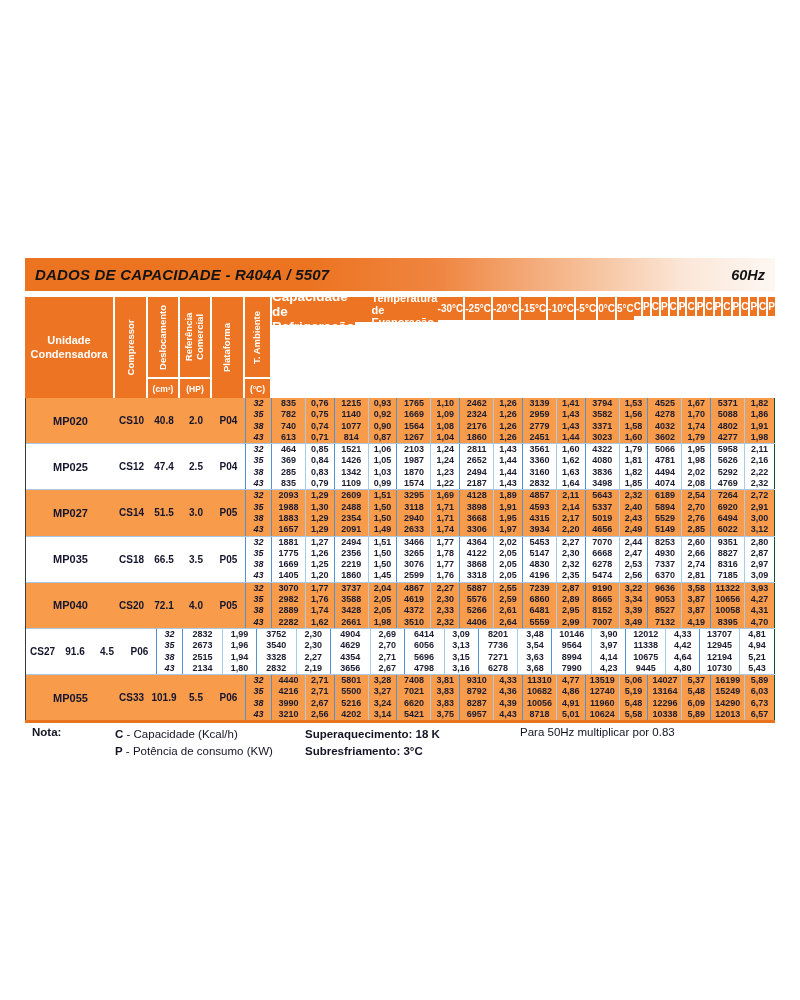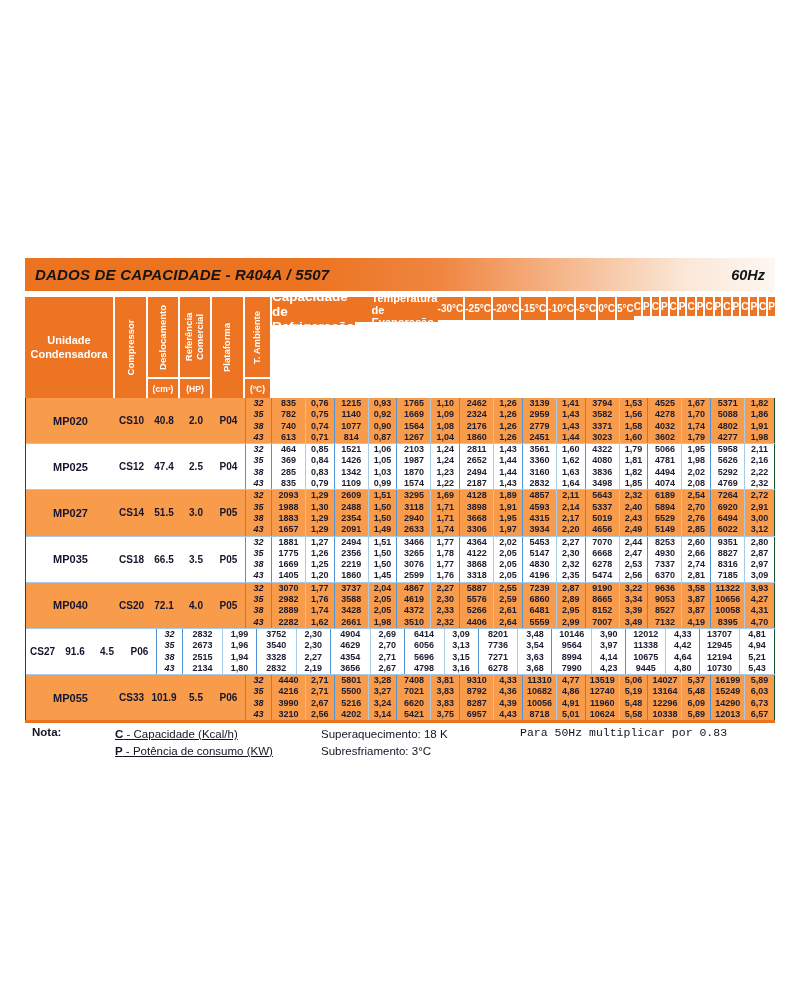--- a/index.html
+++ b/index.html
@@ -56,23 +56,23 @@
   .data-grid{flex:1;display:grid;grid-template-columns:repeat(8,1.18fr 1fr);grid-auto-rows:11.3px;
              border-right:1px solid #14532d;}
   .cell{font-size:9px;font-weight:bold;text-align:center;line-height:11.3px;color:#1c1c30;box-sizing:border-box;}
   .cell.c{border-right:1px solid #A8CBE8;}
   .cell.p{border-right:1px solid #4F93D2;}
   .cell.p.end{border-right:none;}
 
   
   .footnote{position:absolute;left:25px;top:726px;width:750px;height:40px;font-size:11.5px;color:#141426;}
   .fn-nota{position:absolute;left:7px;top:0;font-weight:bold;}
-  .fn-defs{position:absolute;left:90px;top:0;line-height:17px;text-decoration:underline;}
-  .fn-mid{position:absolute;left:296px;top:0;line-height:17px;}
-  .fn-right{position:absolute;left:495px;top:0;font-family:Liberation Mono, monospace;}
+  .fn-defs{position:absolute;left:90px;top:0;line-height:17px;}
+  .fn-mid{position:absolute;left:280px;top:0;line-height:17px;font-weight:bold;}
+  .fn-right{position:absolute;left:495px;top:0;}
   .fn-defs b{font-weight:bold;}
 </style>
 </head>
 <body>
 
 <div class="page">
 
   <div class="title-bar">
     <span class="title-text">DADOS DE CAPACIDADE - R404A / 5507</span>
     <span class="freq">60Hz</span>

